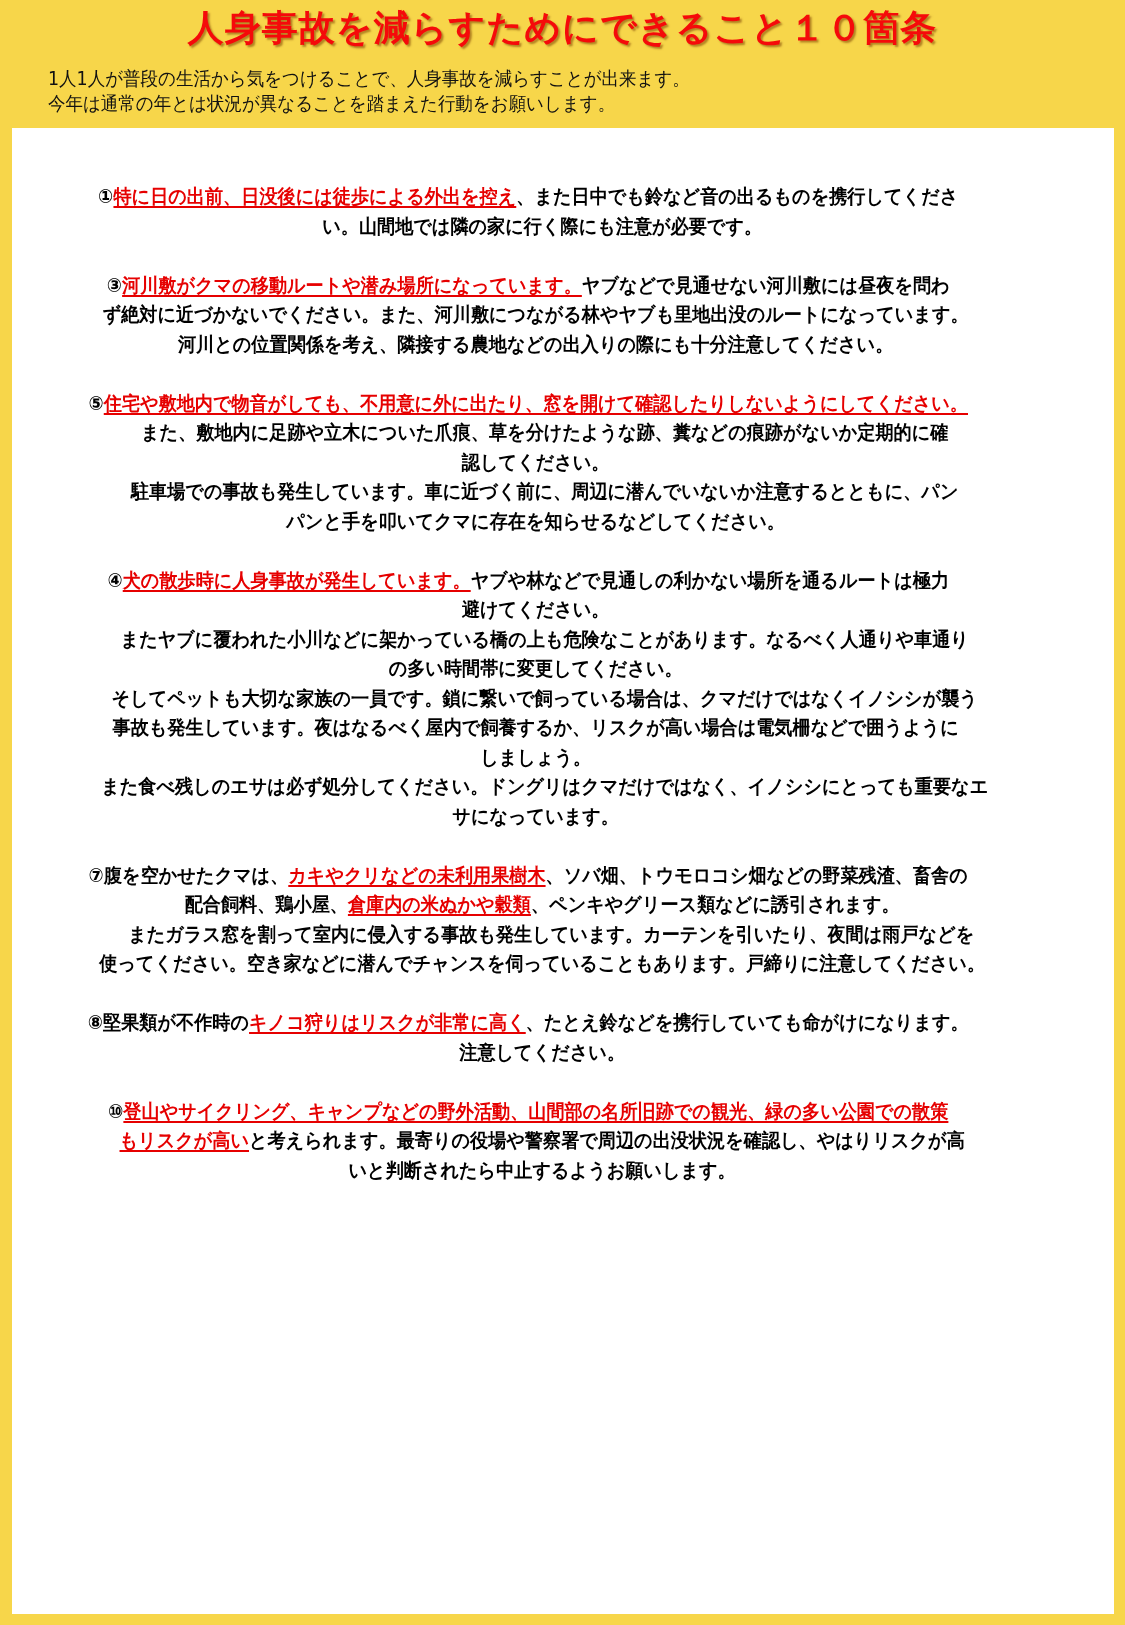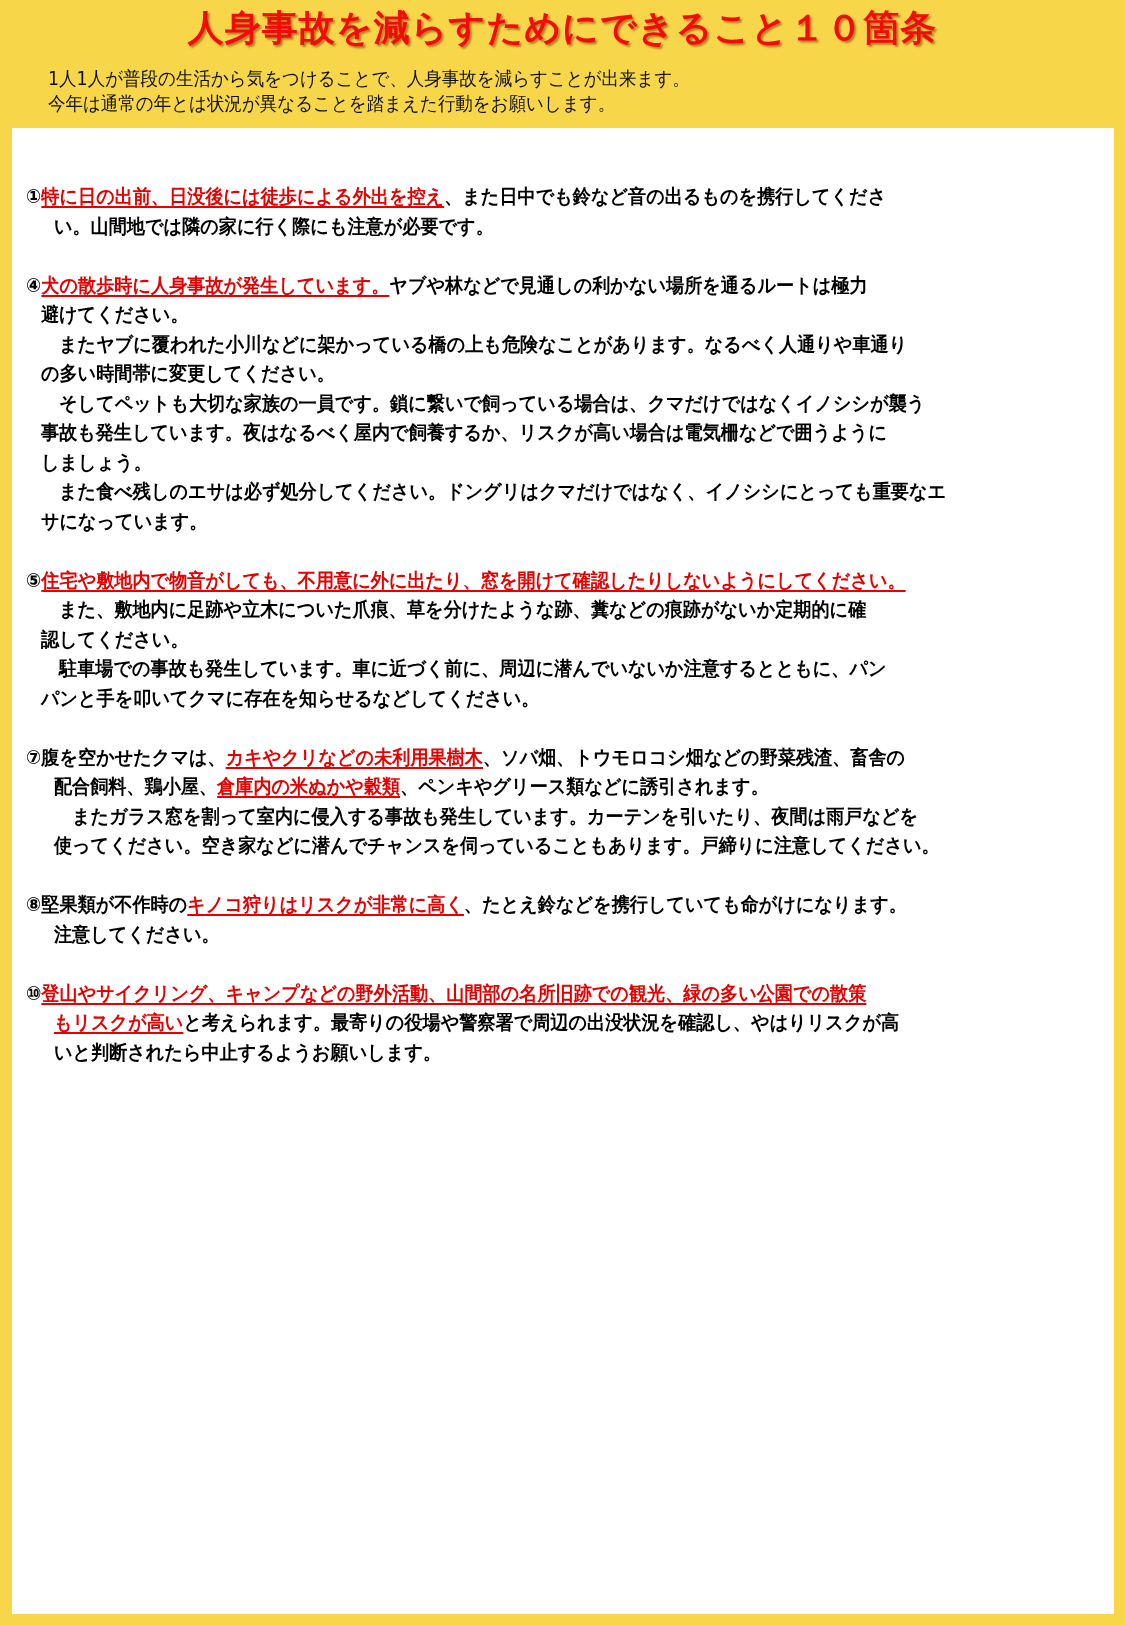--- a/index.html
+++ b/index.html
@@ -21,20 +21,21 @@
     }
     .intro {
       position: absolute; left: 48px; top: 66px;
       font-size: 19px; line-height: 25px; color: #111;
       transform: scaleX(0.92); transform-origin: left top;
     }
     .intro p { white-space: nowrap; }
     .panel {
       position: absolute; left: 12px; top: 128px; width: 1102px; height: 1486px;
       background: #ffffff;
+      text-align: center;
     }
     .content {
       position: absolute; left: 14px; top: 54px; width: 1080px;
       font-size: 19.5px; font-weight: bold; line-height: 29.5px; color: #000;
     }
     .item { margin-bottom: 29.5px; }
     .item .line { white-space: nowrap; display: block; transform: scaleX(0.93); transform-origin: left top; }
     .ind1 { padding-left: 30px; }
     .ind2 { padding-left: 16px; }
     .num { color: #000; font-weight: bold; }
@@ -52,36 +53,41 @@
   </div>
 </div>
 
 <div class="panel">
   <div class="content" id="content">
       <div class="item">
         <span class="line"><span class="num">①</span><span class="red">特に日の出前、日没後には徒歩による外出を控え</span><span>、また日中でも鈴など音の出るものを携行してくださ</span></span>
         <span class="line ind1"><span>い。山間地では隣の家に行く際にも注意が必要です。</span></span>
       </div>
       <div class="item">
+        <span class="line"><span class="num">③</span><span class="red">河川敷がクマの移動ルートや潜み場所になっています。</span><span>ヤブなどで見通せない河川敷には昼夜を問わ</span></span>
+        <span class="line ind2"><span>ず絶対に近づかないでください。また、河川敷につながる林やヤブも里地出没のルートになっています。</span></span>
+        <span class="line ind2"><span>河川との位置関係を考え、隣接する農地などの出入りの際にも十分注意してください。</span></span>
+      </div>
+      <div class="item">
+        <span class="line"><span class="num">⑤</span><span class="red">住宅や敷地内で物音がしても、不用意に外に出たり、窓を開けて確認したりしないようにしてください。</span></span>
+        <span class="line ind2"><span>　また、敷地内に足跡や立木についた爪痕、草を分けたような跡、糞などの痕跡がないか定期的に確</span></span>
+        <span class="line ind2"><span>認してください。</span></span>
+        <span class="line ind2"><span>　駐車場での事故も発生しています。車に近づく前に、周辺に潜んでいないか注意するとともに、パン</span></span>
+        <span class="line ind2"><span>パンと手を叩いてクマに存在を知らせるなどしてください。</span></span>
+      </div>
+      <div class="item">
         <span class="line"><span class="num">④</span><span class="red">犬の散歩時に人身事故が発生しています。</span><span>ヤブや林などで見通しの利かない場所を通るルートは極力</span></span>
         <span class="line ind2"><span>避けてください。</span></span>
         <span class="line ind2"><span>　またヤブに覆われた小川などに架かっている橋の上も危険なことがあります。なるべく人通りや車通り</span></span>
         <span class="line ind2"><span>の多い時間帯に変更してください。</span></span>
         <span class="line ind2"><span>　そしてペットも大切な家族の一員です。鎖に繋いで飼っている場合は、クマだけではなくイノシシが襲う</span></span>
         <span class="line ind2"><span>事故も発生しています。夜はなるべく屋内で飼養するか、リスクが高い場合は電気柵などで囲うように</span></span>
         <span class="line ind2"><span>しましょう。</span></span>
         <span class="line ind2"><span>　また食べ残しのエサは必ず処分してください。ドングリはクマだけではなく、イノシシにとっても重要なエ</span></span>
         <span class="line ind2"><span>サになっています。</span></span>
-      </div>
-      <div class="item">
-        <span class="line"><span class="num">⑤</span><span class="red">住宅や敷地内で物音がしても、不用意に外に出たり、窓を開けて確認したりしないようにしてください。</span></span>
-        <span class="line ind2"><span>　また、敷地内に足跡や立木についた爪痕、草を分けたような跡、糞などの痕跡がないか定期的に確</span></span>
-        <span class="line ind2"><span>認してください。</span></span>
-        <span class="line ind2"><span>　駐車場での事故も発生しています。車に近づく前に、周辺に潜んでいないか注意するとともに、パン</span></span>
-        <span class="line ind2"><span>パンと手を叩いてクマに存在を知らせるなどしてください。</span></span>
       </div>
       <div class="item">
         <span class="line"><span class="num">⑦</span><span>腹を空かせたクマは、</span><span class="red">カキやクリなどの未利用果樹木</span><span>、ソバ畑、トウモロコシ畑などの野菜残渣、畜舎の</span></span>
         <span class="line ind1"><span>配合飼料、鶏小屋、</span><span class="red">倉庫内の米ぬかや穀類</span><span>、ペンキやグリース類などに誘引されます。</span></span>
         <span class="line ind1"><span>　またガラス窓を割って室内に侵入する事故も発生しています。カーテンを引いたり、夜間は雨戸などを</span></span>
         <span class="line ind1"><span>使ってください。空き家などに潜んでチャンスを伺っていることもあります。戸締りに注意してください。</span></span>
       </div>
       <div class="item gap-lg">
         <span class="line"><span class="num">⑧</span><span>堅果類が不作時の</span><span class="red">キノコ狩りはリスクが非常に高く</span><span>、たとえ鈴などを携行していても命がけになります。</span></span>
         <span class="line ind1"><span>注意してください。</span></span>

